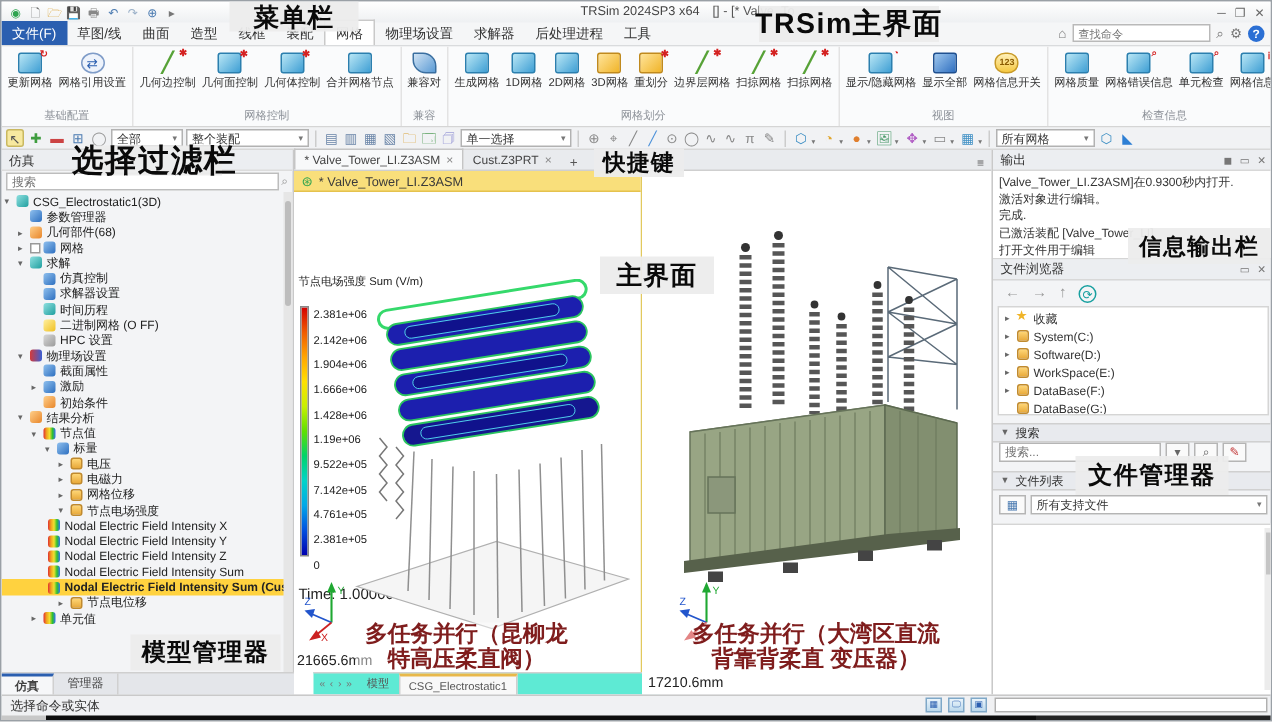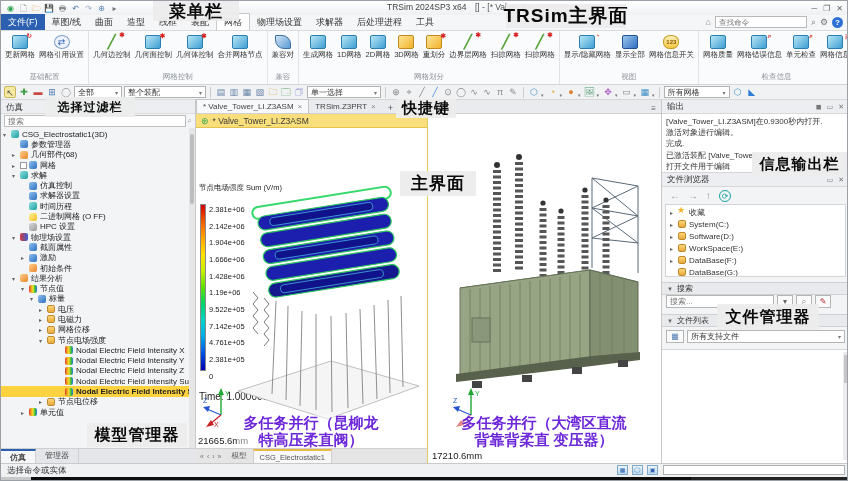--- a/index.html
+++ b/index.html
@@ -62,21 +62,21 @@
 .dmenu{margin-left:auto;padding-right:5px;color:#666;font-size:8px;}
 
 
 .lpanel{left:0;top:99px;width:195px;height:363px;background:#f3f4f6;border-right:1px solid #c9c9c9;}
 .lcaption{height:14px;line-height:14px;padding-left:5px;font-size:8.5px;color:#333;background:#eceef1;border-bottom:1px solid #dcdcdc;}
 .lsearchrow{height:14px;display:flex;align-items:center;padding:0 3px;gap:2px;}
 .lsearch{flex:1;height:12px;border:1px solid #bdbdbd;background:#fff;font-size:8px;padding:0 3px;color:#444;}
 .ltree{position:absolute;left:0;top:28px;width:189px;height:320px;overflow:hidden;padding-top:1px;}
 .trow{display:flex;align-items:center;height:10.3px;font-size:8px;color:#222;white-space:nowrap;overflow:hidden;}
 .trow[data-d="0"]{padding-left:2px}.trow[data-d="1"]{padding-left:11px}.trow[data-d="2"]{padding-left:20px}
-.trow[data-d="3"]{padding-left:29px}.trow[data-d="4"]{padding-left:38px}.trow[data-d="5"]{padding-left:56px}
+.trow[data-d="3"]{padding-left:29px}.trow[data-d="4"]{padding-left:38px}.trow[data-d="5"]{padding-left:23px}
 .trow[data-sel]{background:#ffd23f;font-weight:bold;}
 .caret{width:8px;color:#666;font-size:6px;flex:none;}
 .tchk{display:none;}
 .tchk[data-chk]{display:inline-block;width:7px;height:7px;border:1px solid #999;background:#fff;margin-right:2px;flex:none;}
 .tic{width:8px;height:8px;border-radius:2px;margin:0 3px 0 0;flex:none;background:#9ab0c8;position:relative;}
 .tic[data-ic="b"]{background:linear-gradient(135deg,#8fc0ee,#2d6fc0);}
 .tic[data-ic="t"]{background:linear-gradient(135deg,#8fe0e0,#1f9f9f);}
 .tic[data-ic="o"]{background:linear-gradient(135deg,#ffcf8a,#e8862a);}
 .tic[data-ic="y"]{background:linear-gradient(135deg,#fff0a0,#f0c020);}
 .tic[data-ic="g"]{background:linear-gradient(135deg,#d8d8d8,#9a9a9a);}
@@ -96,21 +96,21 @@
 .docbar{height:14px;background:#f9df7b;border-bottom:1px solid #e5c24d;display:flex;align-items:center;gap:4px;padding:0 5px;font-size:8.5px;color:#3a3a3a;}
 .docbar .gi{color:#2ea44f;font-size:9px;}
 .canvasL{position:absolute;left:0;top:14px;width:231px;height:305px;background:#fff;overflow:hidden;}
 .legendtitle{position:absolute;left:3px;top:55px;font-size:7.5px;color:#222;}
 .lbar{position:absolute;left:4px;top:76px;width:6px;height:167px;border:1px solid #888;
 background:linear-gradient(180deg,#d40000 0%,#f05a00 10%,#ffa500 20%,#ffe000 30%,#c8f000 40%,#5fe000 50%,#00d46a 60%,#00d4c8 70%,#00a8e8 80%,#0050e0 90%,#0000b0 100%);}
 .lticks{position:absolute;left:13px;top:73px;display:flex;flex-direction:column;}
 .ltick{height:16.7px;display:flex;align-items:center;font-size:7.5px;color:#222;}
 .timelabel{position:absolute;left:3px;top:263px;font-size:10px;color:#222;}
 .rulerL{position:absolute;left:0;top:319px;width:231px;height:15px;background:#fff;font-size:9.5px;color:#222;padding-left:2px;line-height:15px;}
-.navtabs{position:absolute;left:0;top:334px;width:231px;height:15px;background:#e5e5e5;border-top:1px solid #d0d0d0;display:flex;align-items:center;font-size:7.5px;color:#555;}
+.navtabs{position:absolute;left:13px;top:334px;width:231px;height:15px;background:#5eead4;border-top:1px solid #d0d0d0;display:flex;align-items:center;font-size:7.5px;color:#555;}
 .navarr{display:flex;gap:3px;padding:0 4px;color:#777;font-size:7px;}
 .ntab{padding:0 6px;height:15px;line-height:14px;white-space:nowrap;}
 .ntab[data-k="active"]{background:#f8f8f8;border:1px solid #cfcfcf;border-bottom:0;border-top:2px solid #e8b84a;}
 .docR{left:427px;top:113px;width:233px;height:349px;background:#fff;}
 .rulerR{position:absolute;left:0;top:334px;width:233px;height:15px;background:#fff;font-size:9.5px;color:#222;padding-left:4px;line-height:15px;}
 .triad{position:absolute;width:38px;height:42px;}
 
 
 .rpanel{left:660px;top:99px;width:188px;height:363px;background:#f3f4f6;border-left:1px solid #c9c9c9;}
 .phdr{height:14px;background:#eceef1;border-bottom:1px solid #d8d8d8;display:flex;align-items:center;padding:0 5px;font-size:8.5px;color:#333;}
@@ -141,27 +141,27 @@
 .hint{padding-left:6px;font-size:8.5px;color:#333;}
 .sbicons{position:absolute;left:616px;top:464px;display:flex;gap:4px;}
 .sbi{width:11px;height:10px;border:1px solid #7fa8c8;background:linear-gradient(#eaf4fb,#bcd9ec);font-size:6px;text-align:center;line-height:9px;color:#2b5fb0;}
 .sbinput{position:absolute;left:662px;top:464px;width:182px;height:10px;border:1px solid #b0b0b0;background:#fff;}
 .blackbar{left:0;top:476px;width:848px;height:5px;background:linear-gradient(90deg,#c8c8c8 0 30px,#0d0d0d 30px 690px,#242424 690px);}
 
 
 .anno{position:absolute;background:rgba(236,236,236,0.95);color:#0a0a0a;font-weight:bold;display:flex;align-items:center;justify-content:center;z-index:60;white-space:nowrap;letter-spacing:1px;}
 #anMenu{left:152px;top:0;width:86px;height:20px;font-size:17px;}
 #anMain{left:505px;top:3px;width:120px;height:24px;font-size:19px;}
-#anFilter{left:44px;top:96px;width:90px;height:20px;font-size:12px;}
+#anFilter{left:57px;top:96px;width:90px;height:20px;font-size:21px;}
 #anShort{left:395px;top:98px;width:60px;height:19px;font-size:15px;}
 #anView{left:399px;top:170px;width:76px;height:25px;font-size:17px;}
 #anInfo{left:751px;top:151px;width:95px;height:24px;font-size:15px;}
 #anFM{left:716px;top:303px;width:102px;height:26px;font-size:16px;}
 #anMM{left:86px;top:422px;width:100px;height:24px;font-size:16px;}
-.caption{position:absolute;z-index:55;font-weight:bold;color:#6d28d9;text-align:center;line-height:16.5px;font-size:15px;background:rgba(255,255,255,0.45);}
+.caption{position:absolute;z-index:55;font-weight:bold;color:#7f1d1d;text-align:center;line-height:16.5px;font-size:15px;background:rgba(255,255,255,0.45);}
 #capL{left:236px;top:414px;width:148px;}
 #capR{left:452px;top:414px;width:182px;}
 </style>
 </head>
 <body>
 
 <div class="screen">
 
   <div class="abs titlebar">
     <div style="display:flex">
@@ -472,21 +472,21 @@
 
   <div class="abs tabsrow">
     <span style="display:flex;align-items:flex-end;height:14px">
 
         <span class="dtab" data-k="active">
           <span>* Valve_Tower_LI.Z3ASM</span>
           <span class="x">×</span>
         </span>
 
         <span class="dtab">
-          <span>TRSim.Z3PRT</span>
+          <span>Cust.Z3PRT</span>
           <span class="x">×</span>
         </span>
       </span>
     <span class="dplus">+</span>
     <span class="dmenu">≡</span>
   </div>
 
   <div class="abs lpanel">
     <div class="lcaption">仿真</div>
     <div class="lsearchrow">

